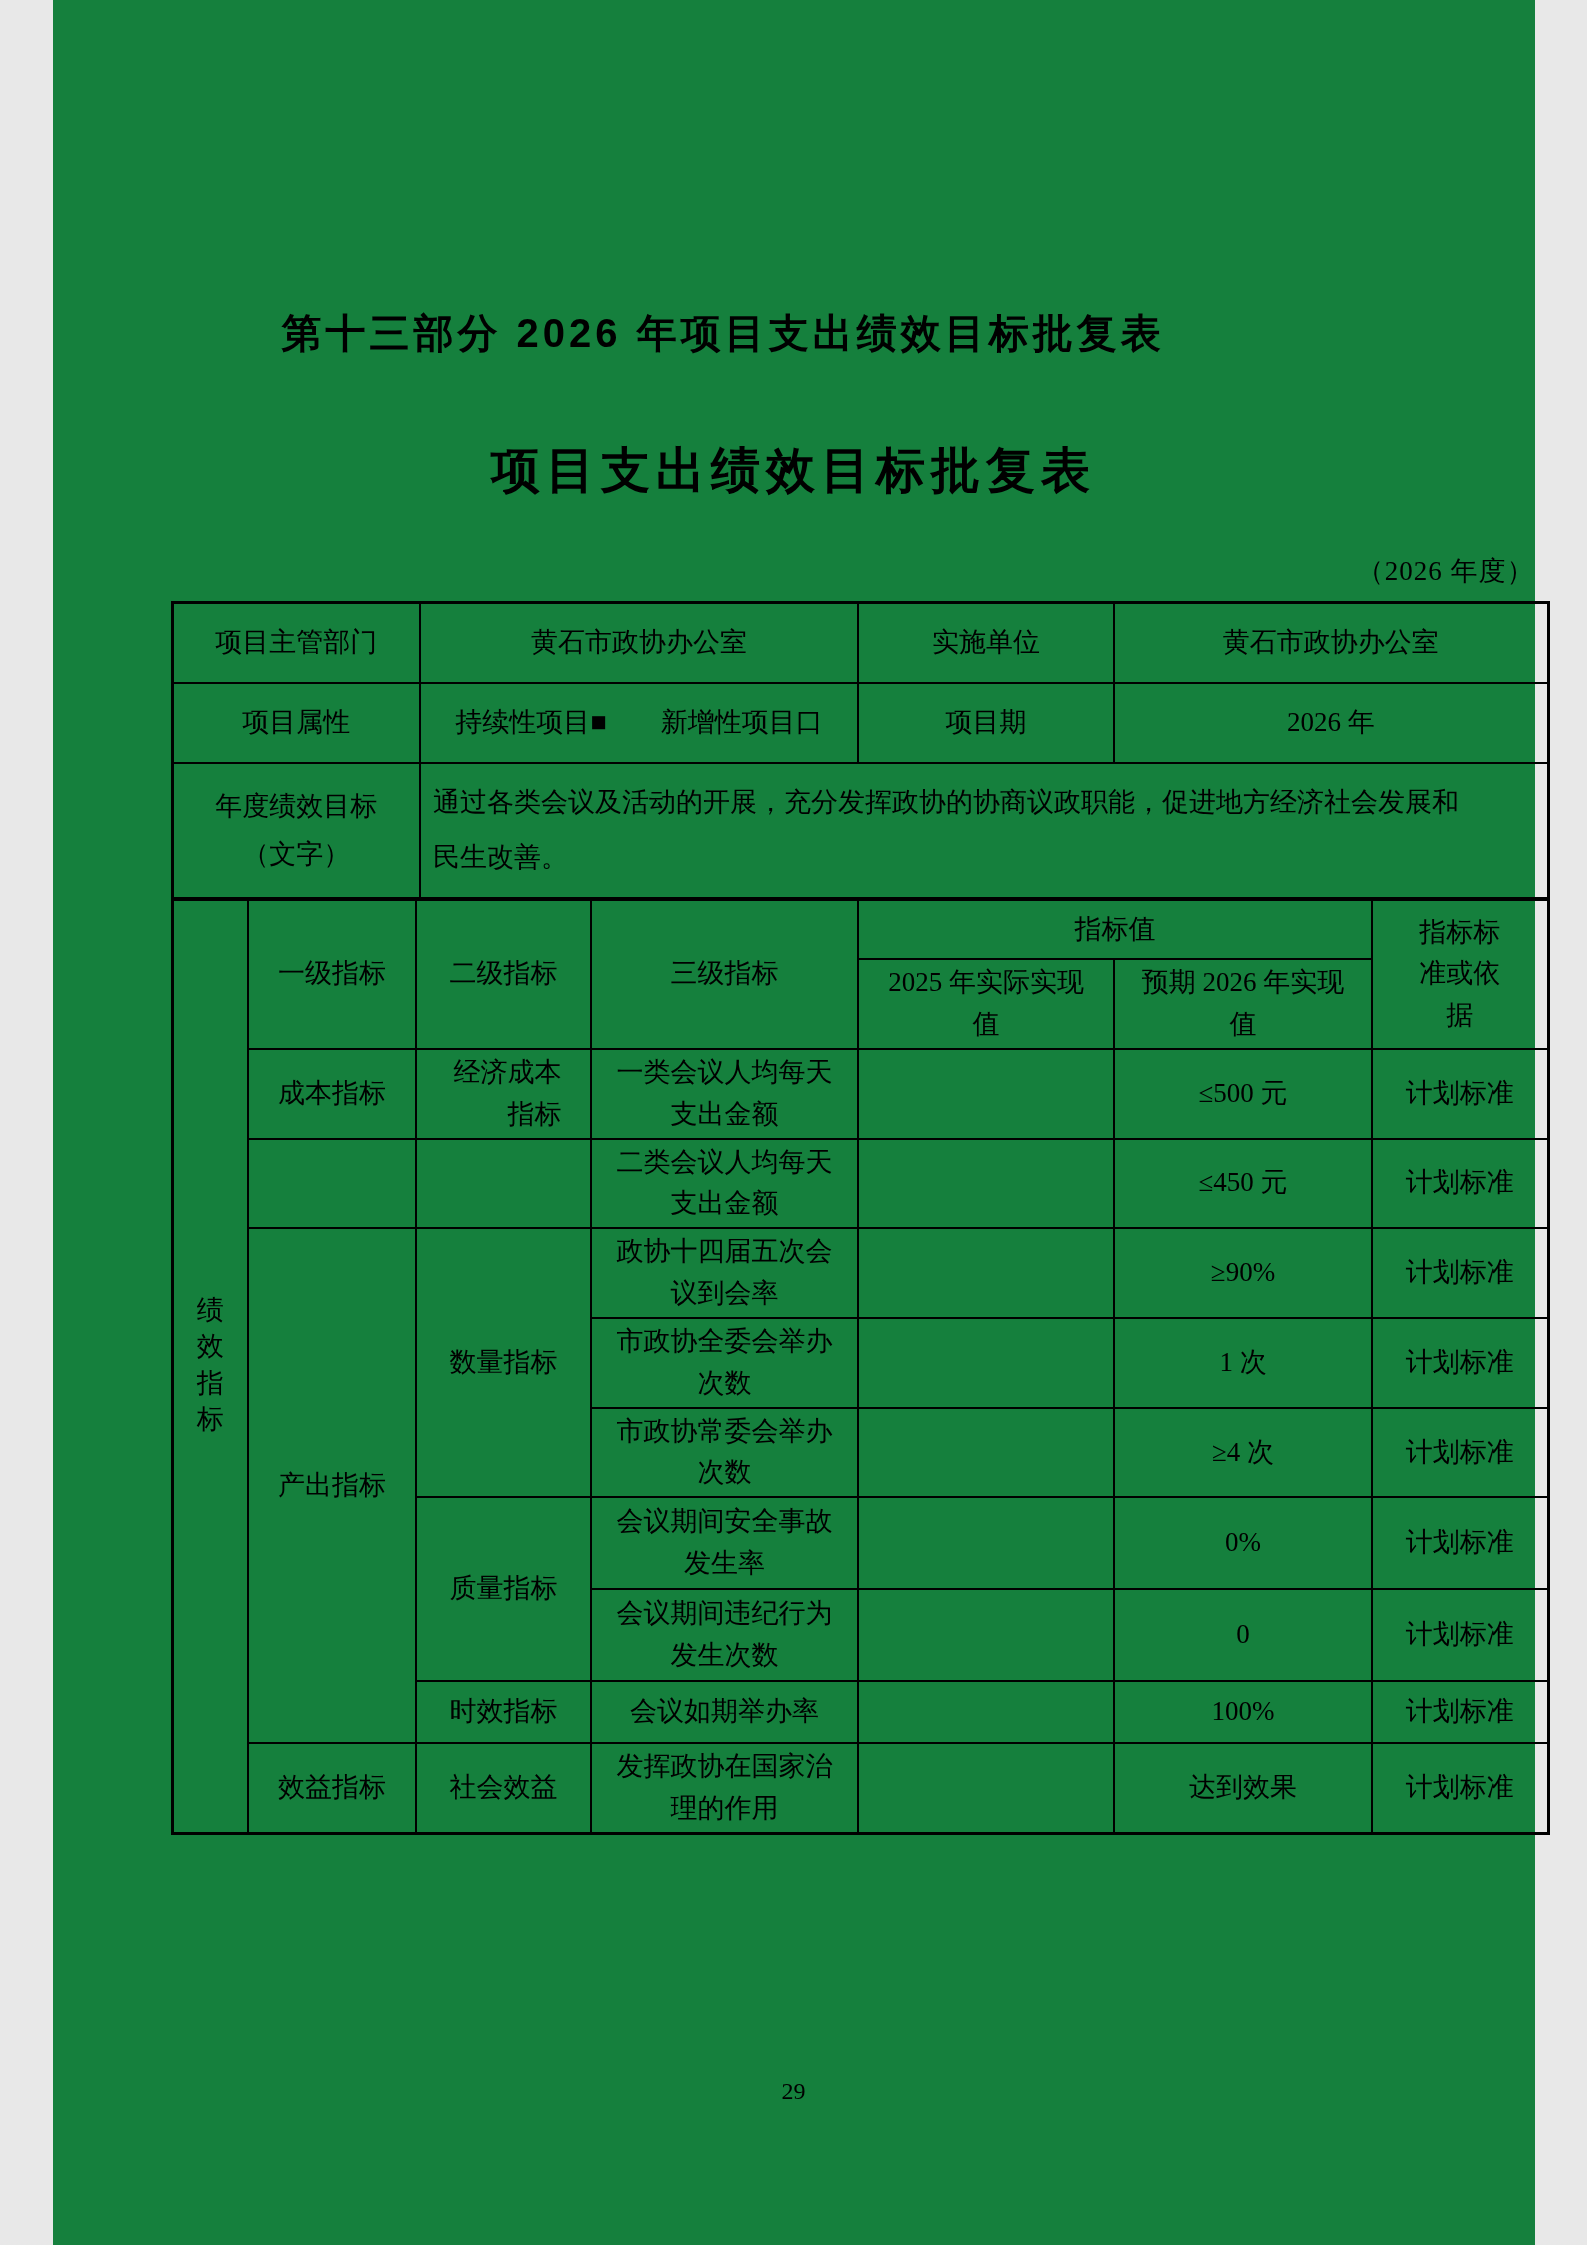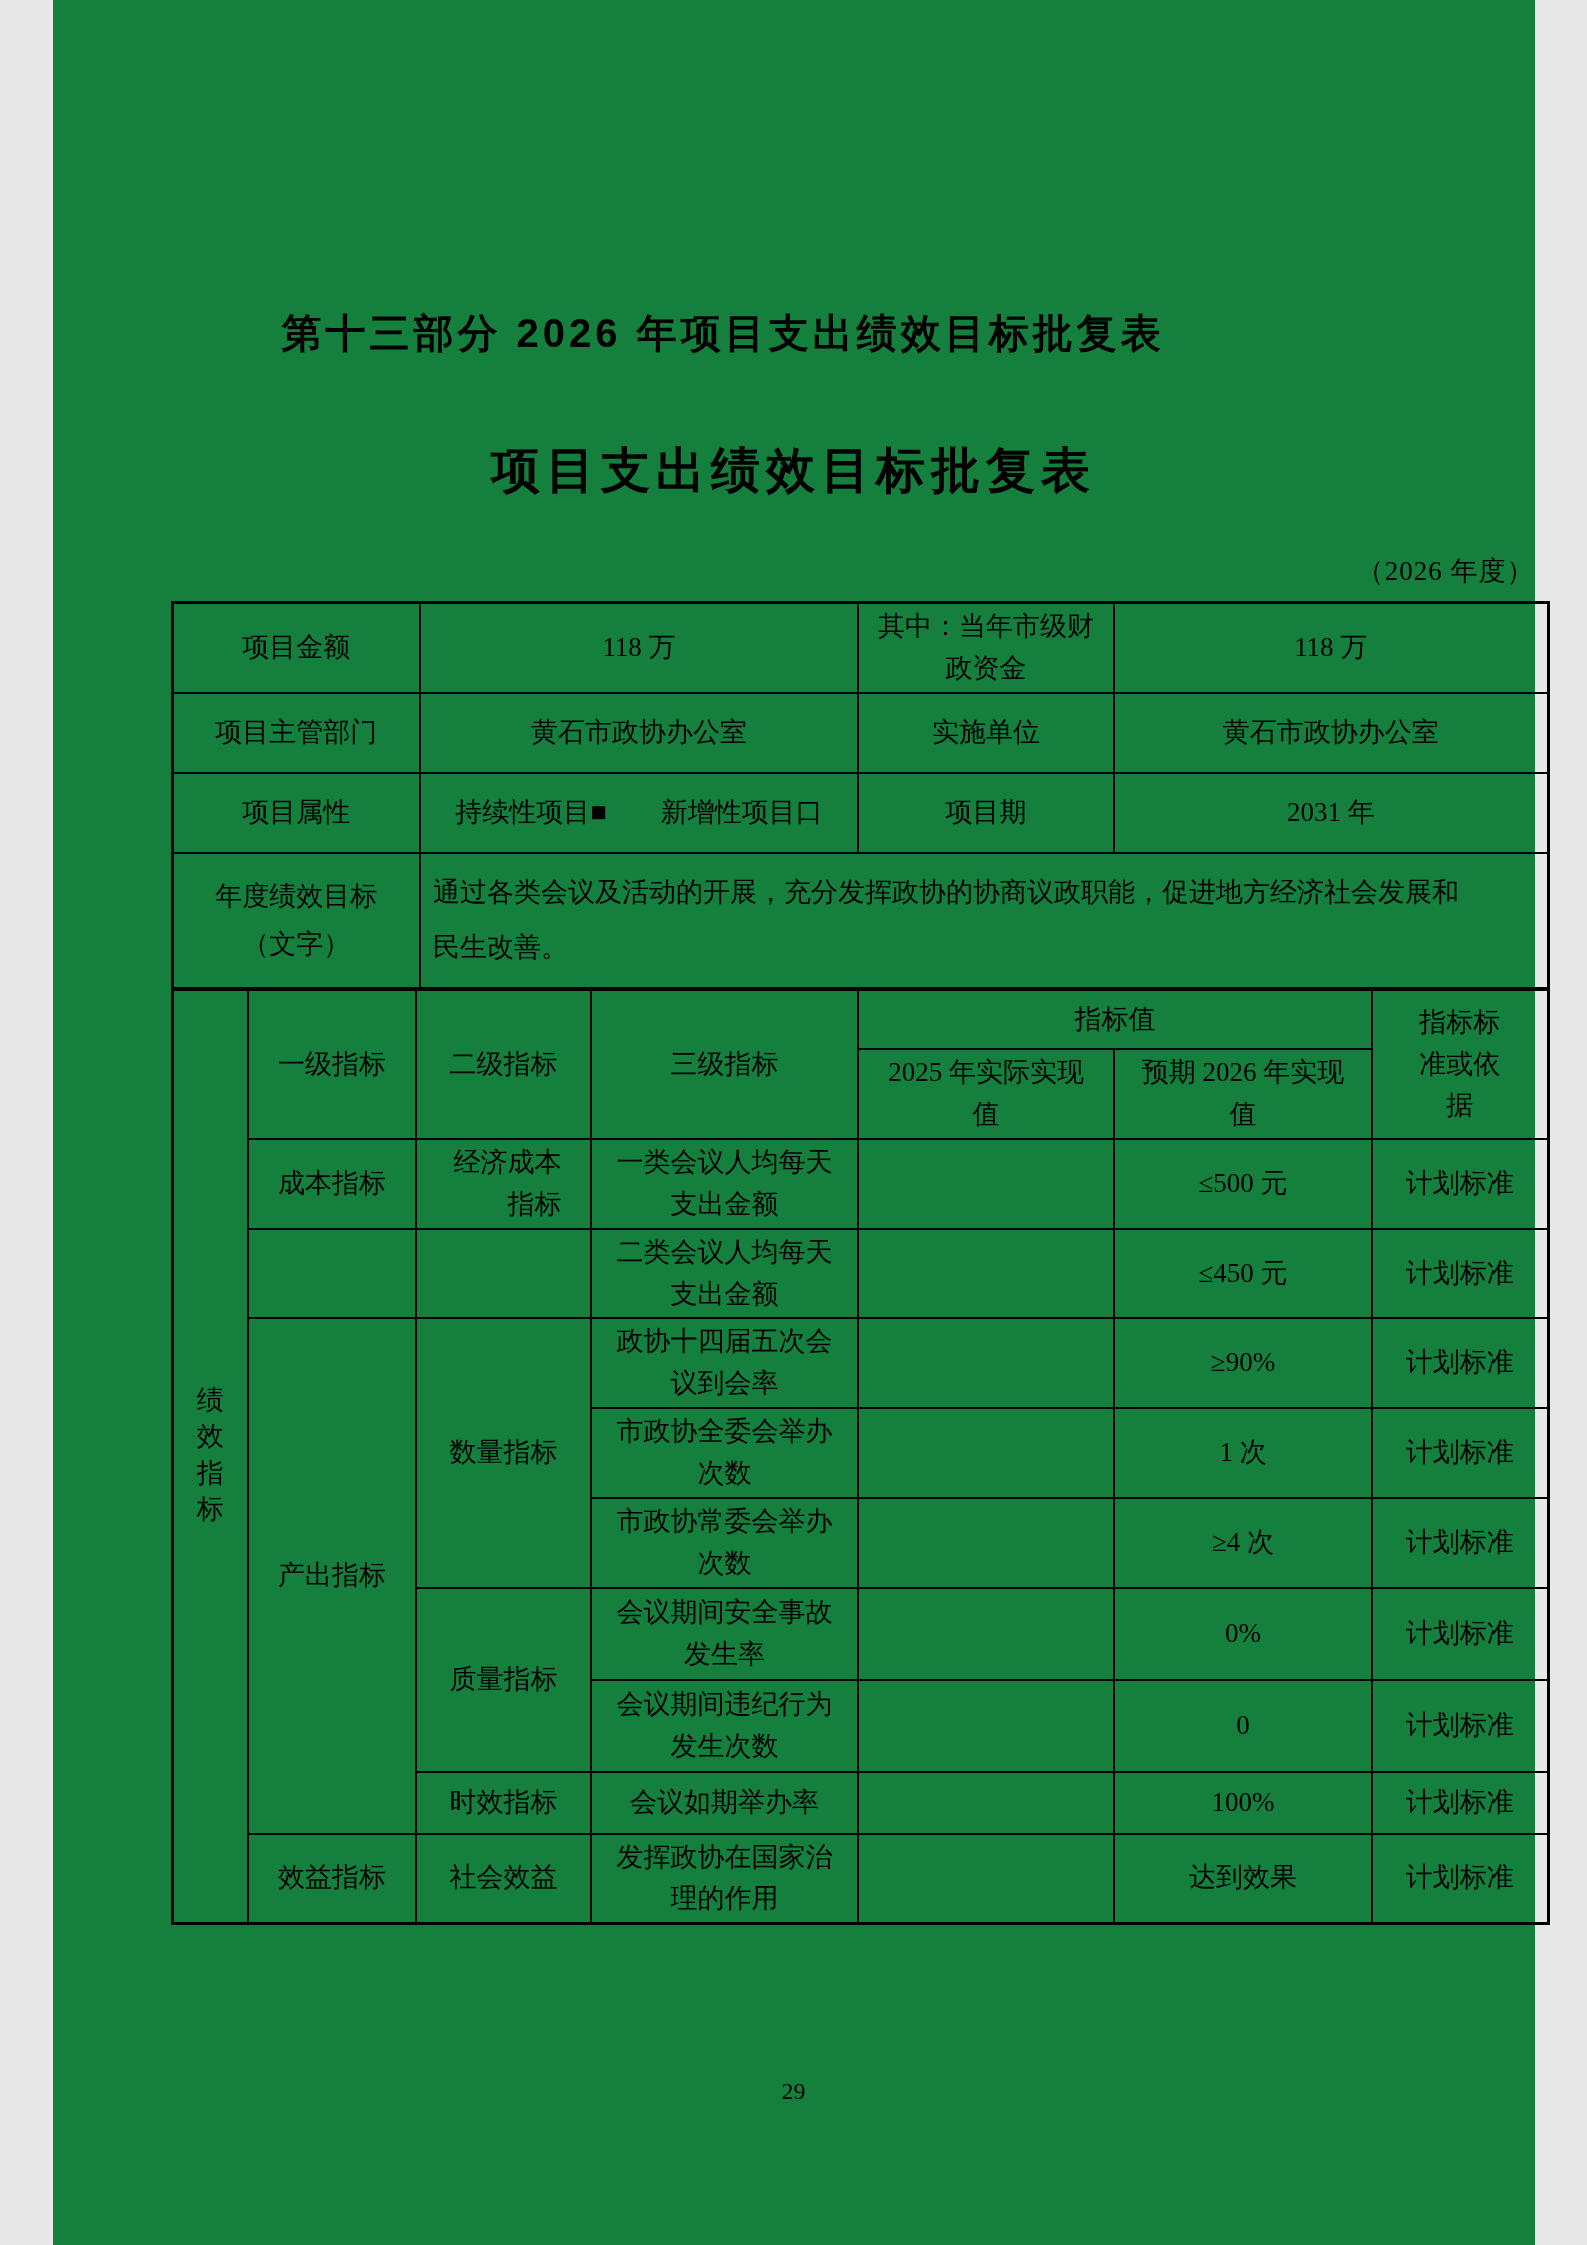--- a/index.html
+++ b/index.html
@@ -71,37 +71,31 @@
   <div class="tables">
 
     <table class="t1">
       <colgroup>
         <col style="width:248px">
           <col style="width:438px">
           <col style="width:256px">
           <col style="width:434px">
       </colgroup>
       <tbody>
-        <tr style="height:86px">
-          <td>项目金额</td>
-          <td>118 万</td>
-          <td class="wrap8">其中：当年市级财政资金</td>
-          <td>118 万</td>
-        </tr>
         <tr style="height:80px">
           <td>项目主管部门</td>
           <td>黄石市政协办公室</td>
           <td>实施单位</td>
           <td>黄石市政协办公室</td>
         </tr>
         <tr style="height:80px">
           <td>项目属性</td>
           <td>持续性项目■　　新增性项目口</td>
           <td>项目期</td>
-          <td>2031 年</td>
+          <td>2026 年</td>
         </tr>
         <tr style="height:116px">
           <td class="goal-label">年度绩效目标（文字）</td>
           <td class="goal-value" colspan="3">
             <span class="goal-text">通过各类会议及活动的开展，充分发挥政协的协商议政职能，促进地方经济社会发展和民生改善。</span>
           </td>
         </tr>
       </tbody>
     </table>
 

